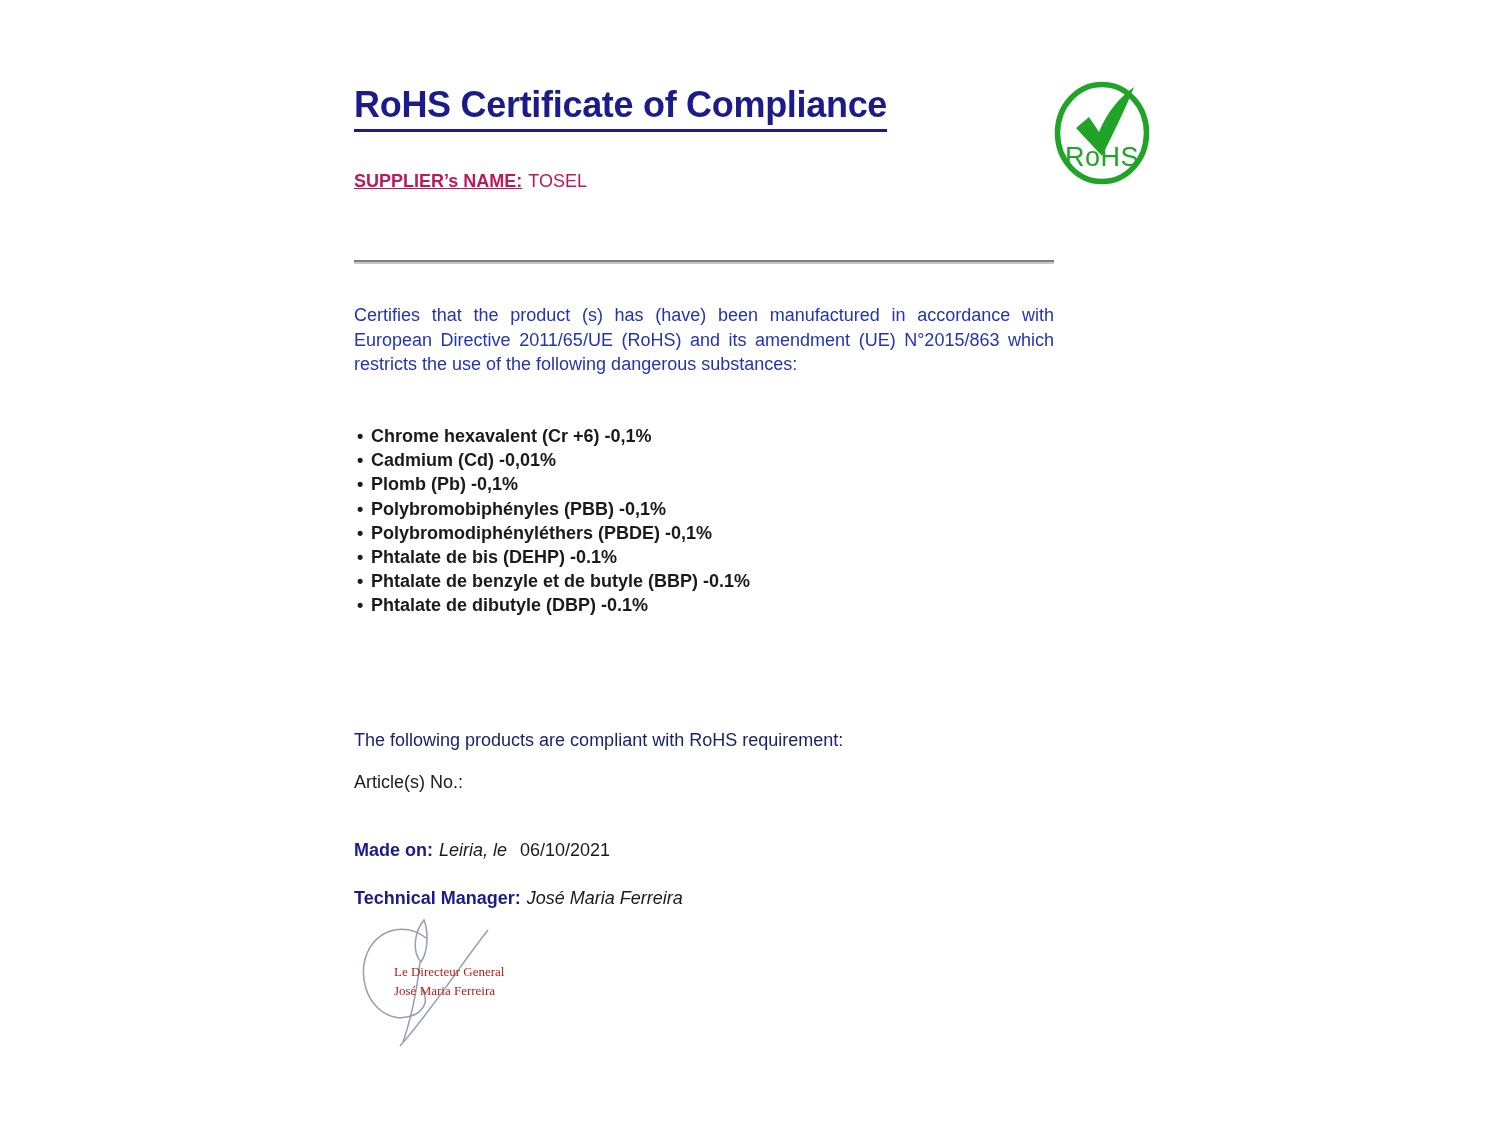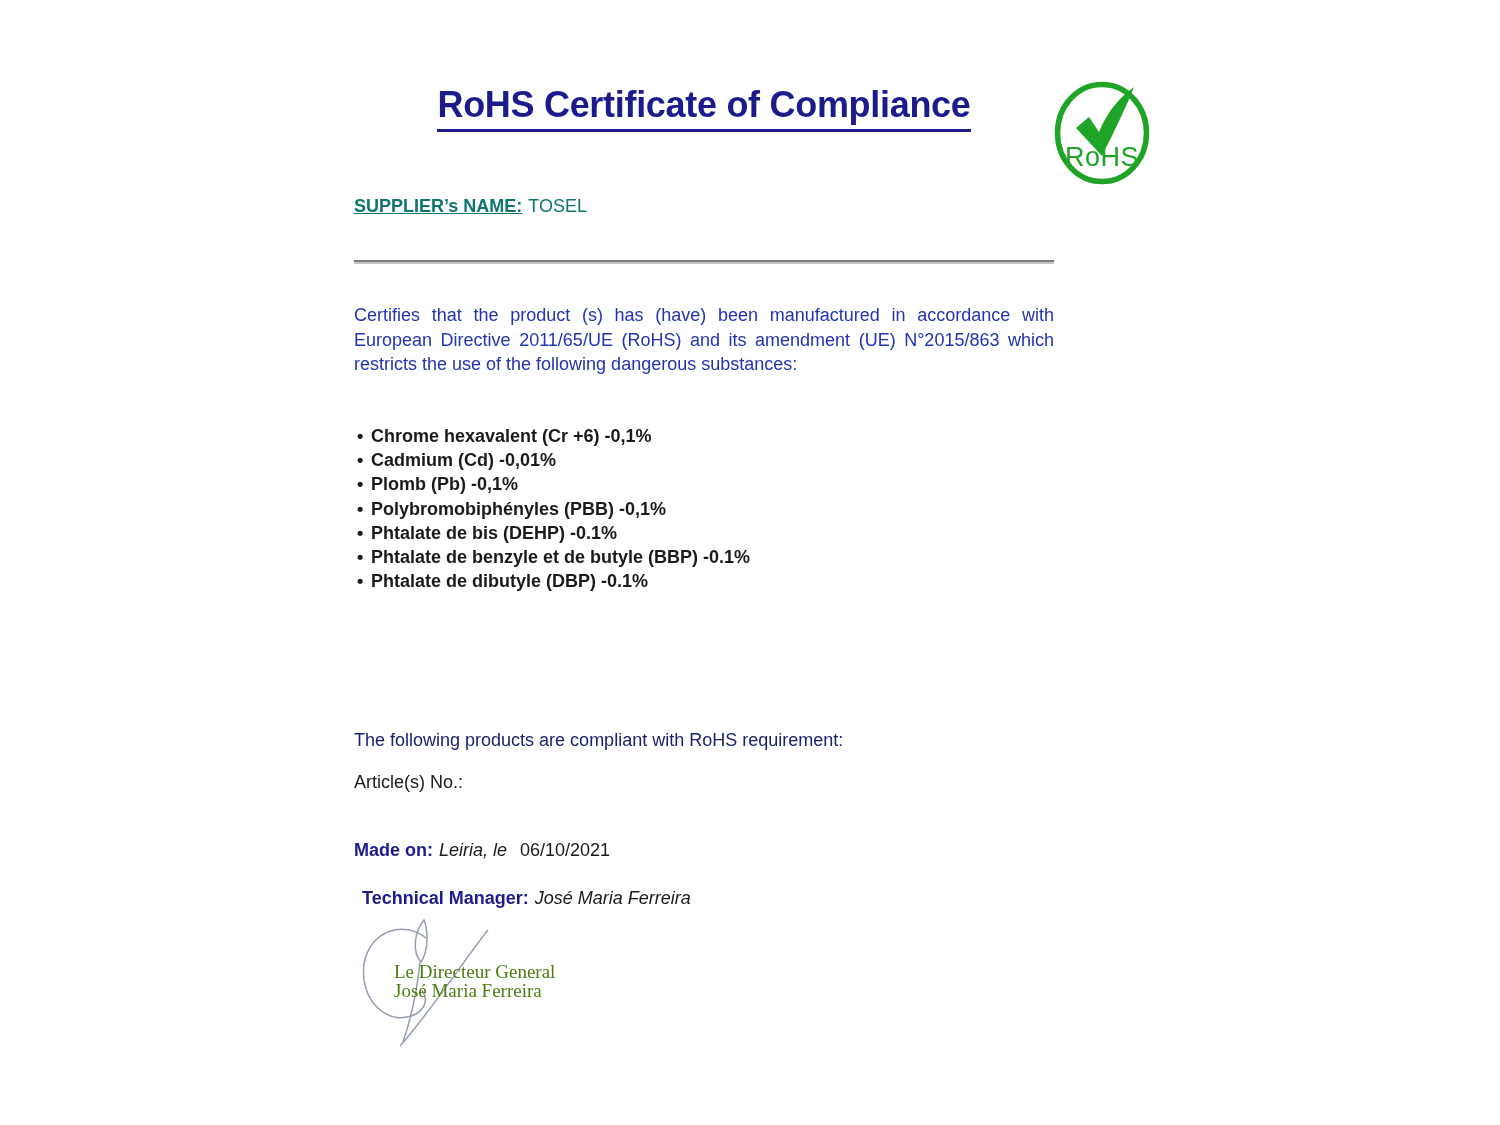--- a/index.html
+++ b/index.html
@@ -4,31 +4,31 @@
 <style>
   html,body{margin:0;padding:0;}
   body{
     width:1500px;height:1125px;background:#ffffff;position:relative;
     font-family:"Liberation Sans","DejaVu Sans",sans-serif;
     color:#1a1a1a;overflow:hidden;
   }
   .content{position:absolute;left:354px;top:0;width:700px;height:1125px;}
 
   
-  .title-wrap{position:absolute;top:84px;left:0;width:100%;text-align:center;white-space:nowrap;}
+  .title-wrap{position:absolute;top:84px;left:0;width:100%;white-space:nowrap;}
   .title-text{
     display:inline-block;font-size:36px;font-weight:bold;color:#1b1b8c;
     letter-spacing:-0.3px;border-bottom:3px solid #1b1b8c;padding-bottom:3px;
   }
 
   
   .logo{position:absolute;left:1052px;top:80px;width:100px;height:106px;}
 
   
-  .supplier{position:absolute;top:169px;left:0;width:100%;font-size:18px;line-height:24px;color:#0f766e;margin-top:25px;}
+  .supplier{position:absolute;top:169px;left:0;width:100%;font-size:18px;line-height:24px;color:#be185d;}
   .lbl-bu{font-weight:bold;text-decoration:underline;}
   .gap-l{margin-left:6px;}
   .glyph{font-family:"DejaVu Sans",sans-serif;font-size:18px;}
 
   
   .rule{position:absolute;top:260px;left:0;width:700px;height:4px;
     background:linear-gradient(to bottom,#7d7d7d 0 50%,#c6c6c6 50% 100%);}
 
   
   .statement{position:absolute;top:303px;left:0;width:700px;font-size:18px;line-height:24.5px;
@@ -37,29 +37,29 @@
   
   .bullets{position:absolute;top:424px;left:0;width:700px;margin:0;padding:0;list-style:none;
     font-size:18px;line-height:24.2px;color:#1a1a1a;}
   .bullets li{position:relative;padding-left:17px;font-weight:bold;}
   .bullets li::before{content:"•";position:absolute;left:3px;}
 
   .compliance{position:absolute;top:730px;left:0;font-size:18px;color:#1b2370;}
   .article{position:absolute;top:772px;left:0;font-size:18px;color:#1a1a1a;}
 
   .made{position:absolute;top:840px;left:0;font-size:18px;color:#1a1a1a;}
-  .tech{position:absolute;top:888px;left:8px;font-size:18px;color:#1a1a1a;text-align:center;}
+  .tech{position:absolute;top:888px;left:0;font-size:18px;color:#1a1a1a;text-align:center;}
   .lbl-navy{font-weight:bold;color:#1b1b8c;}
   .ital{font-style:italic;}
 
   
   .signature{position:absolute;top:916px;left:2px;width:160px;height:145px;}
   .sig-svg{position:absolute;left:0;top:0;}
   .sig-text{position:absolute;left:38px;top:46px;font-family:"Liberation Serif","DejaVu Serif",serif;
-    font-size:19px;line-height:19px;color:#4d7c0f;white-space:nowrap;}
+    font-size:13px;line-height:19px;color:#b91c1c;white-space:nowrap;}
 </style>
 </head>
 <body>
 
 <div class="content">
 
   <div class="title-wrap">
     <span class="title-text">RoHS Certificate of Compliance</span>
   </div>
 
@@ -71,20 +71,21 @@
 
   <div class="rule"></div>
 
   <div class="statement">Certifies that the product (s) has (have) been manufactured in accordance with European Directive 2011/65/UE (RoHS) and its amendment (UE) N°2015/863 which restricts the use of the following dangerous substances:</div>
 
   <ul class="bullets">
     <li>Chrome hexavalent (Cr +6) -0,1%</li>
     <li>Cadmium (Cd) -0,01%</li>
     <li>Plomb (Pb) -0,1%</li>
     <li>Polybromobiphényles (PBB) -0,1%</li>
+    <li>Polybromodiphényléthers (PBDE) -0,1%</li>
     <li>Phtalate de bis (DEHP) -0.1%</li>
     <li>Phtalate de benzyle et de butyle (BBP) -0.1%</li>
     <li>Phtalate de dibutyle (DBP) -0.1%</li>
   </ul>
 
   <div class="compliance">The following products are compliant with RoHS requirement:</div>
 
   <div class="article">Article(s) No.:</div>
 
   <div class="made">

